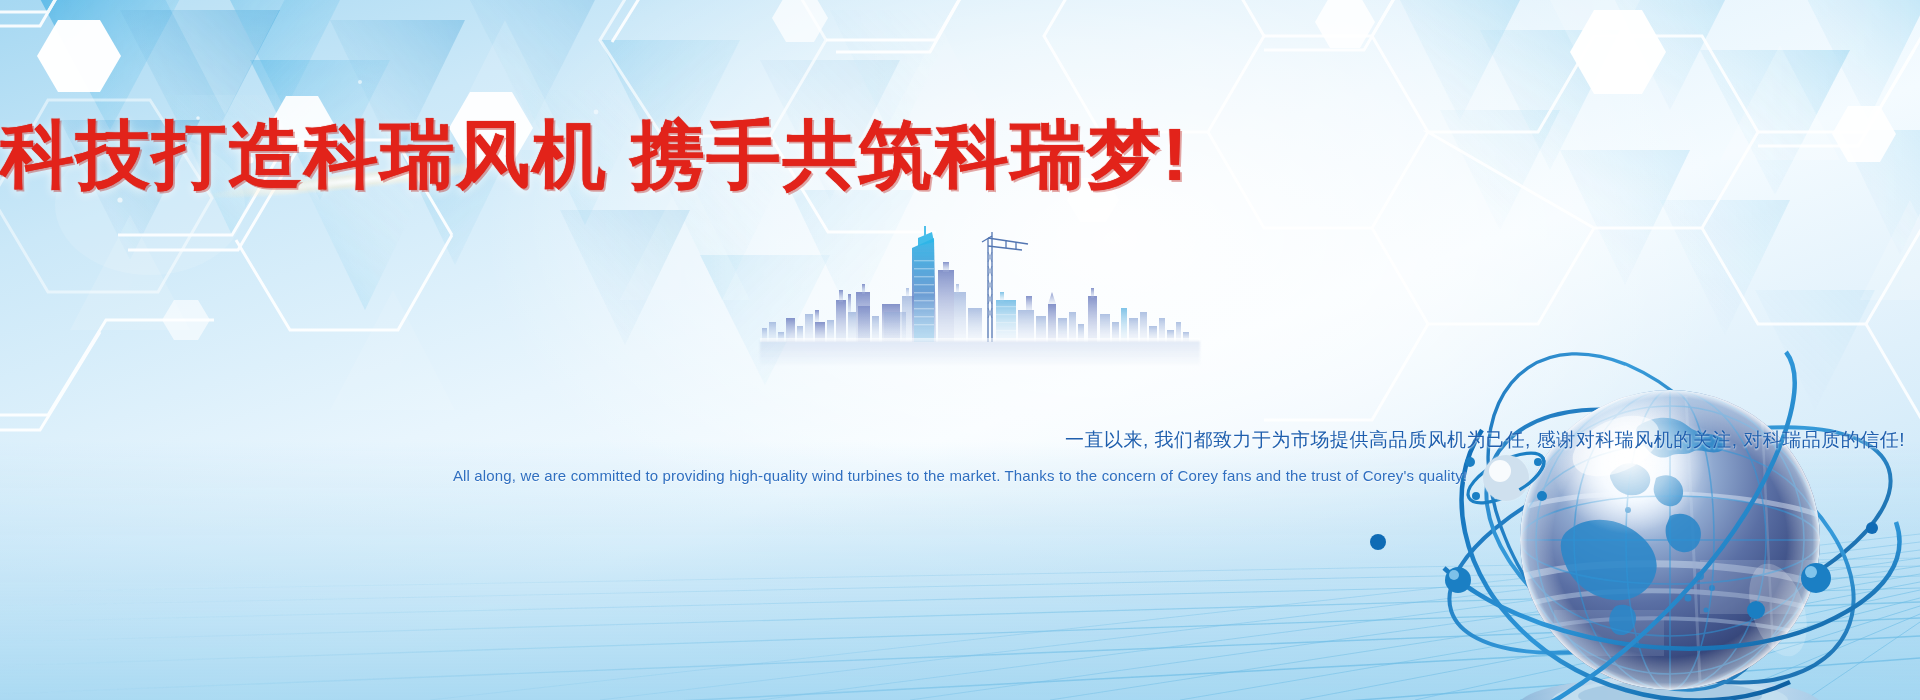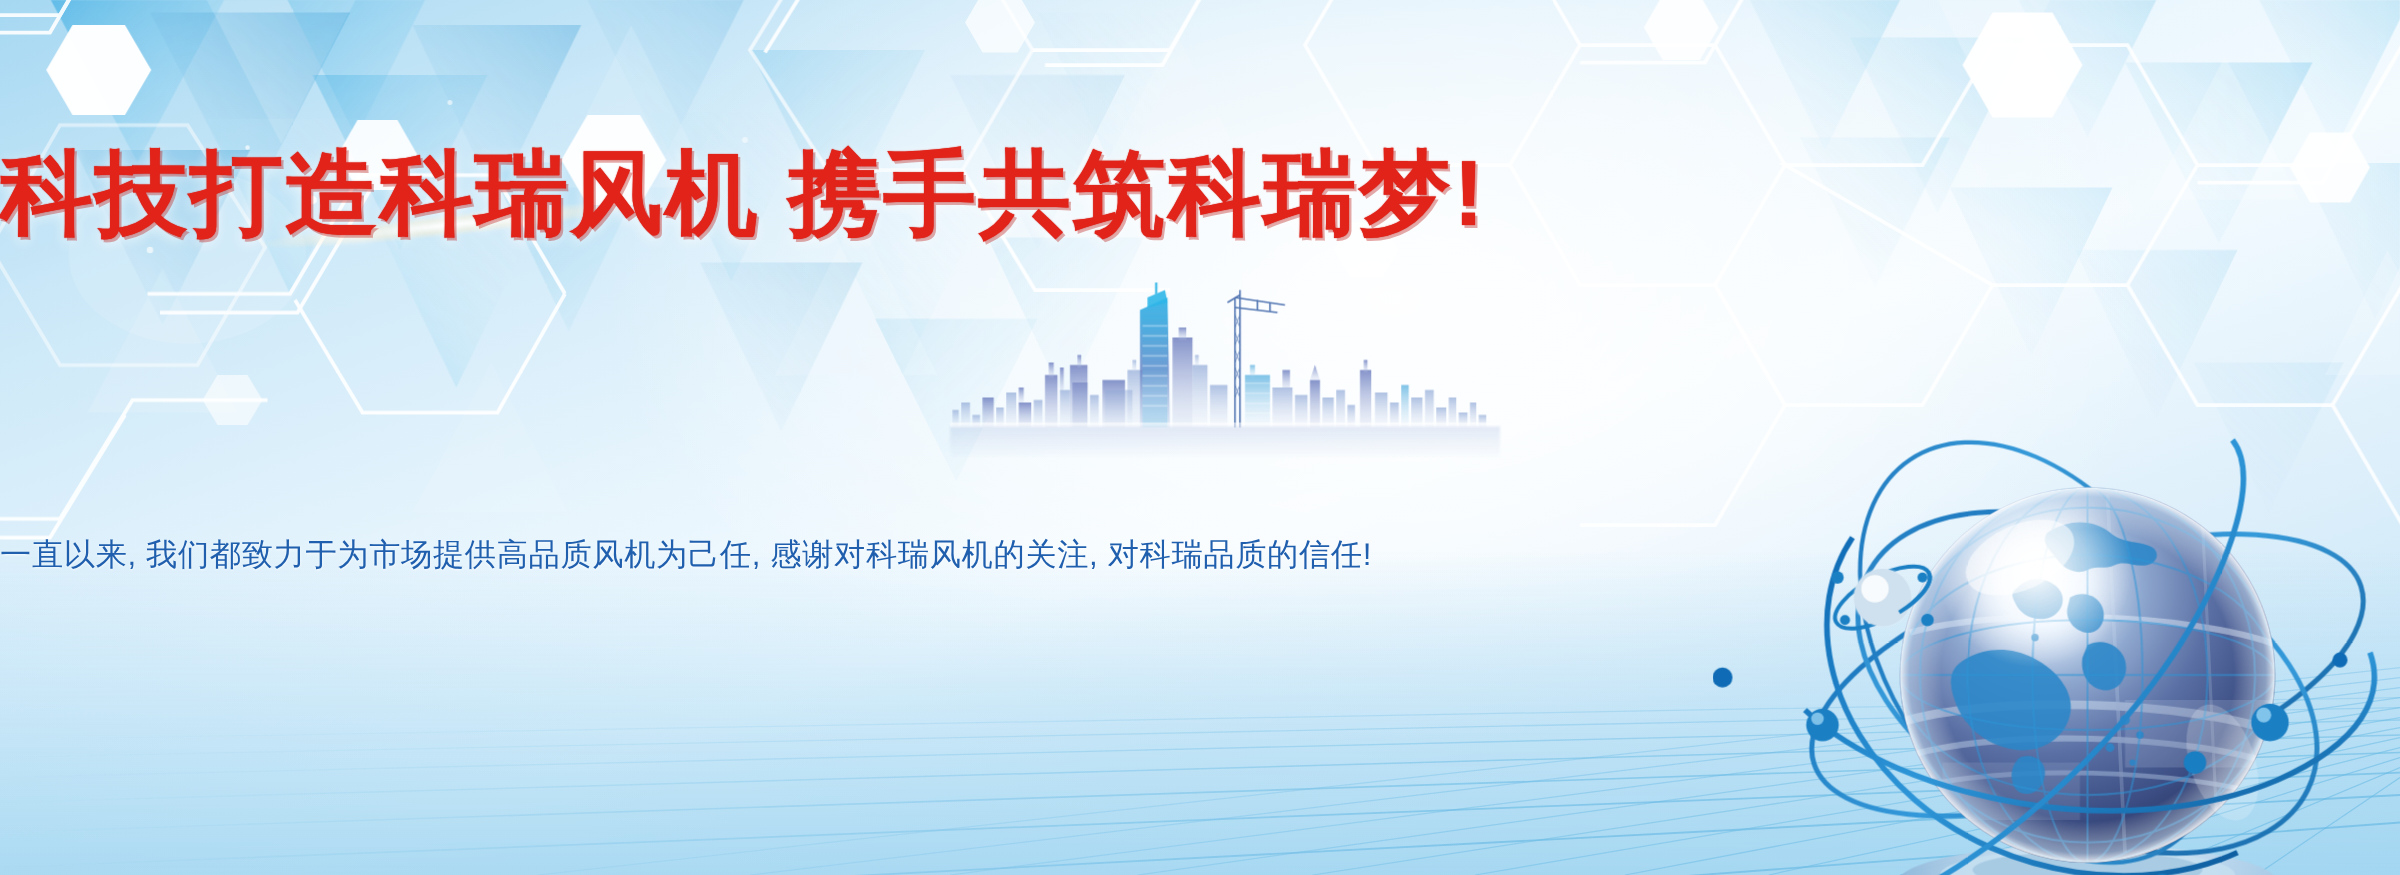--- a/index.html
+++ b/index.html
@@ -36,22 +36,22 @@
   #headline{
     position:absolute; left:0; right:0; top:118px; 
     font-size:74px; font-weight:bold; letter-spacing:2px; line-height:1;
     color:#e2231a;
     text-shadow: 0 0 1px #c8140c, 2px 2px 0 rgba(180,12,6,.35), 0 3px 10px rgba(255,255,255,.75);
     white-space:nowrap;
   }
 
   
   #subtitle-cn{
-    position:absolute; left:0; right:15px; top:427px; text-align:left;
-    font-size:25px; color:#1f5fae; letter-spacing:.5px; white-space:nowrap;
+    position:absolute; left:0; right:15px; top:427px; text-align:right;
+    font-size:19px; color:#1f5fae; letter-spacing:.5px; white-space:nowrap;
     text-shadow:0 1px 2px rgba(255,255,255,.85);
   }
   #subtitle-en{
     position:absolute; left:0; right:0; top:467px; text-align:center;
     font-size:15px; color:#2f6fc0; letter-spacing:.15px; white-space:nowrap;
     text-shadow:0 1px 1px rgba(255,255,255,.8);
   }
 
   
   #skyline{ position:absolute; left:760px; top:222px; width:440px; height:120px; }
@@ -503,14 +503,15 @@
       <circle cx="172" cy="186" r="5" fill="#1b7fc4"></circle>
       <circle cx="106" cy="186" r="4" fill="#1b7fc4"></circle>
       <circle cx="168" cy="152" r="4" fill="#1b7fc4"></circle>
     </g>
   </svg>
 
   <div id="headline">科技打造科瑞风机 携手共筑科瑞梦!</div>
 
   <div id="subtitle-cn">一直以来, 我们都致力于为市场提供高品质风机为己任, 感谢对科瑞风机的关注, 对科瑞品质的信任!</div>
 
+  <div id="subtitle-en">All along, we are committed to providing high-quality wind turbines to the market. Thanks to the concern of Corey fans and the trust of Corey's quality!</div>
 
 </div>
 
 </body></html>

